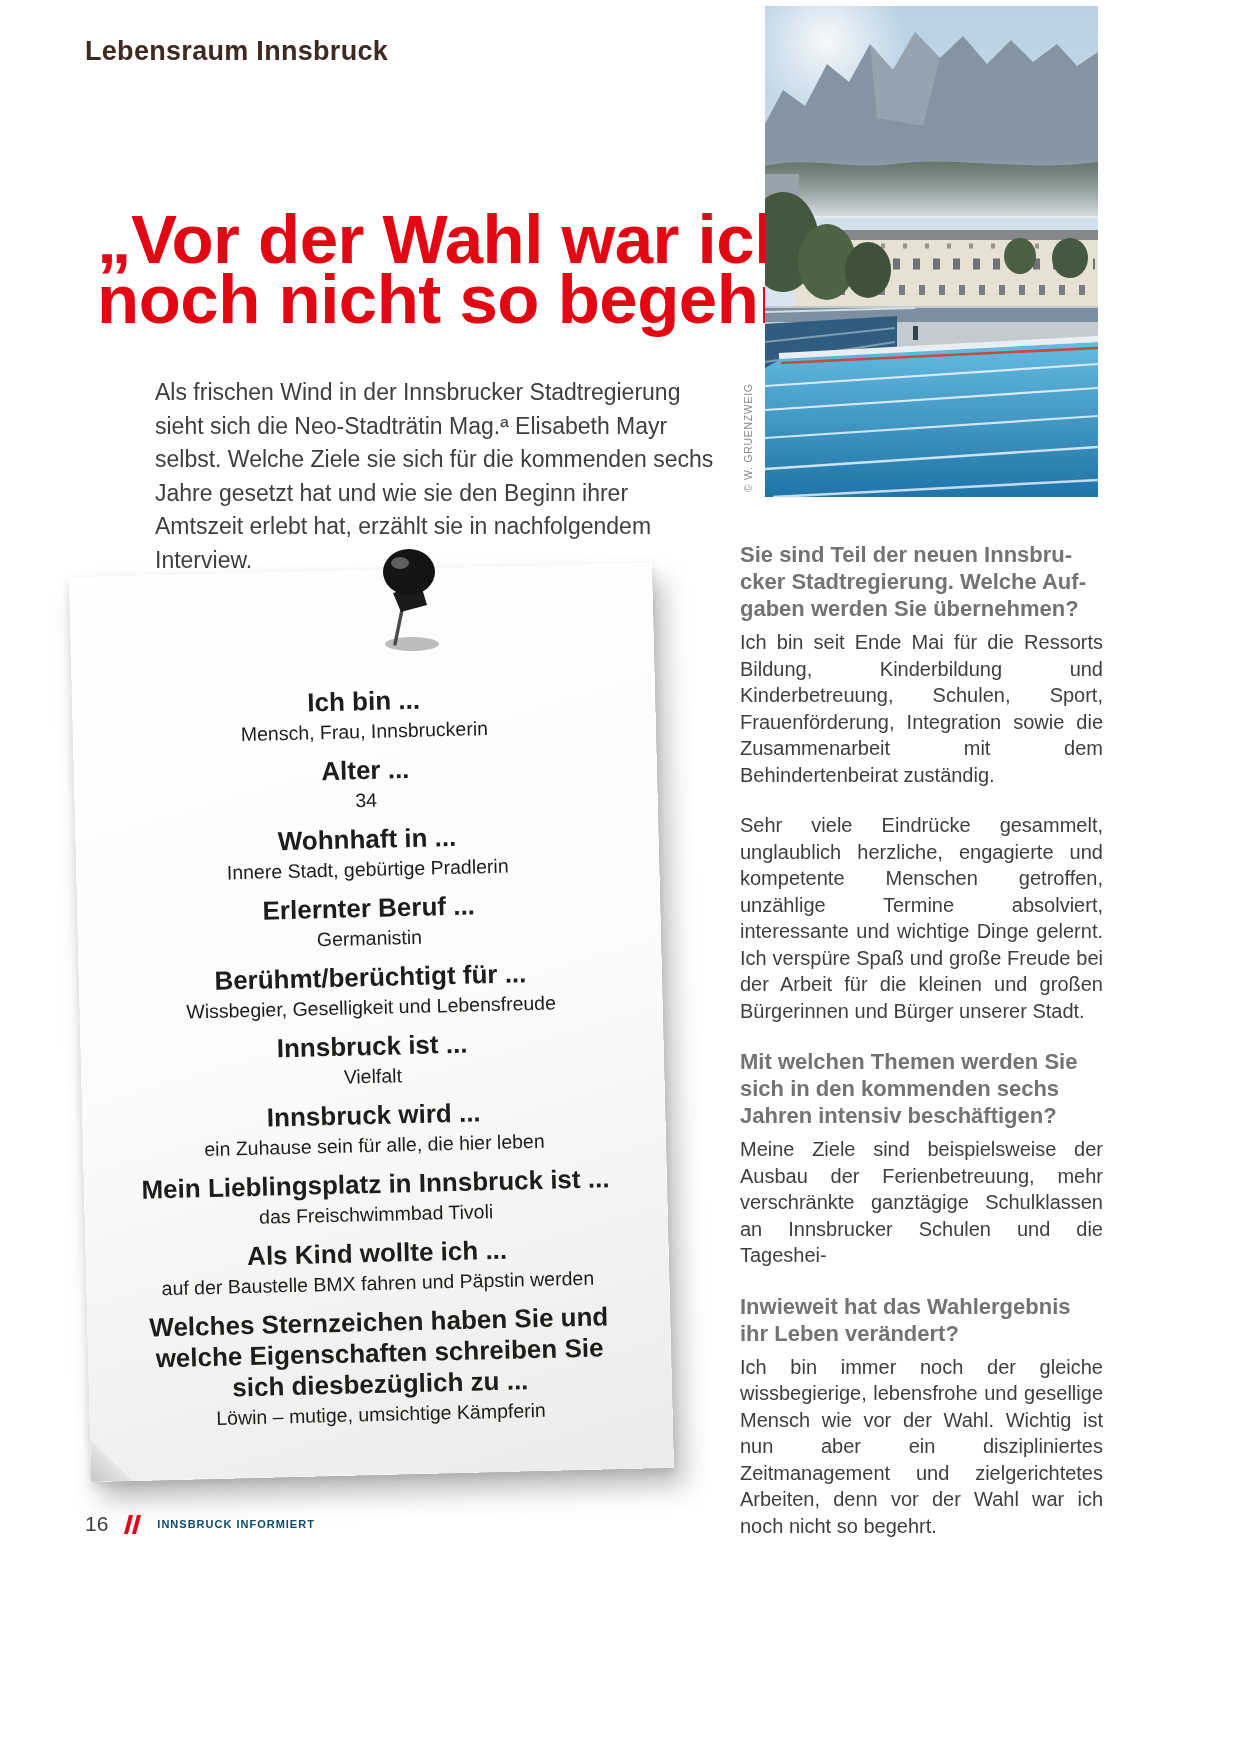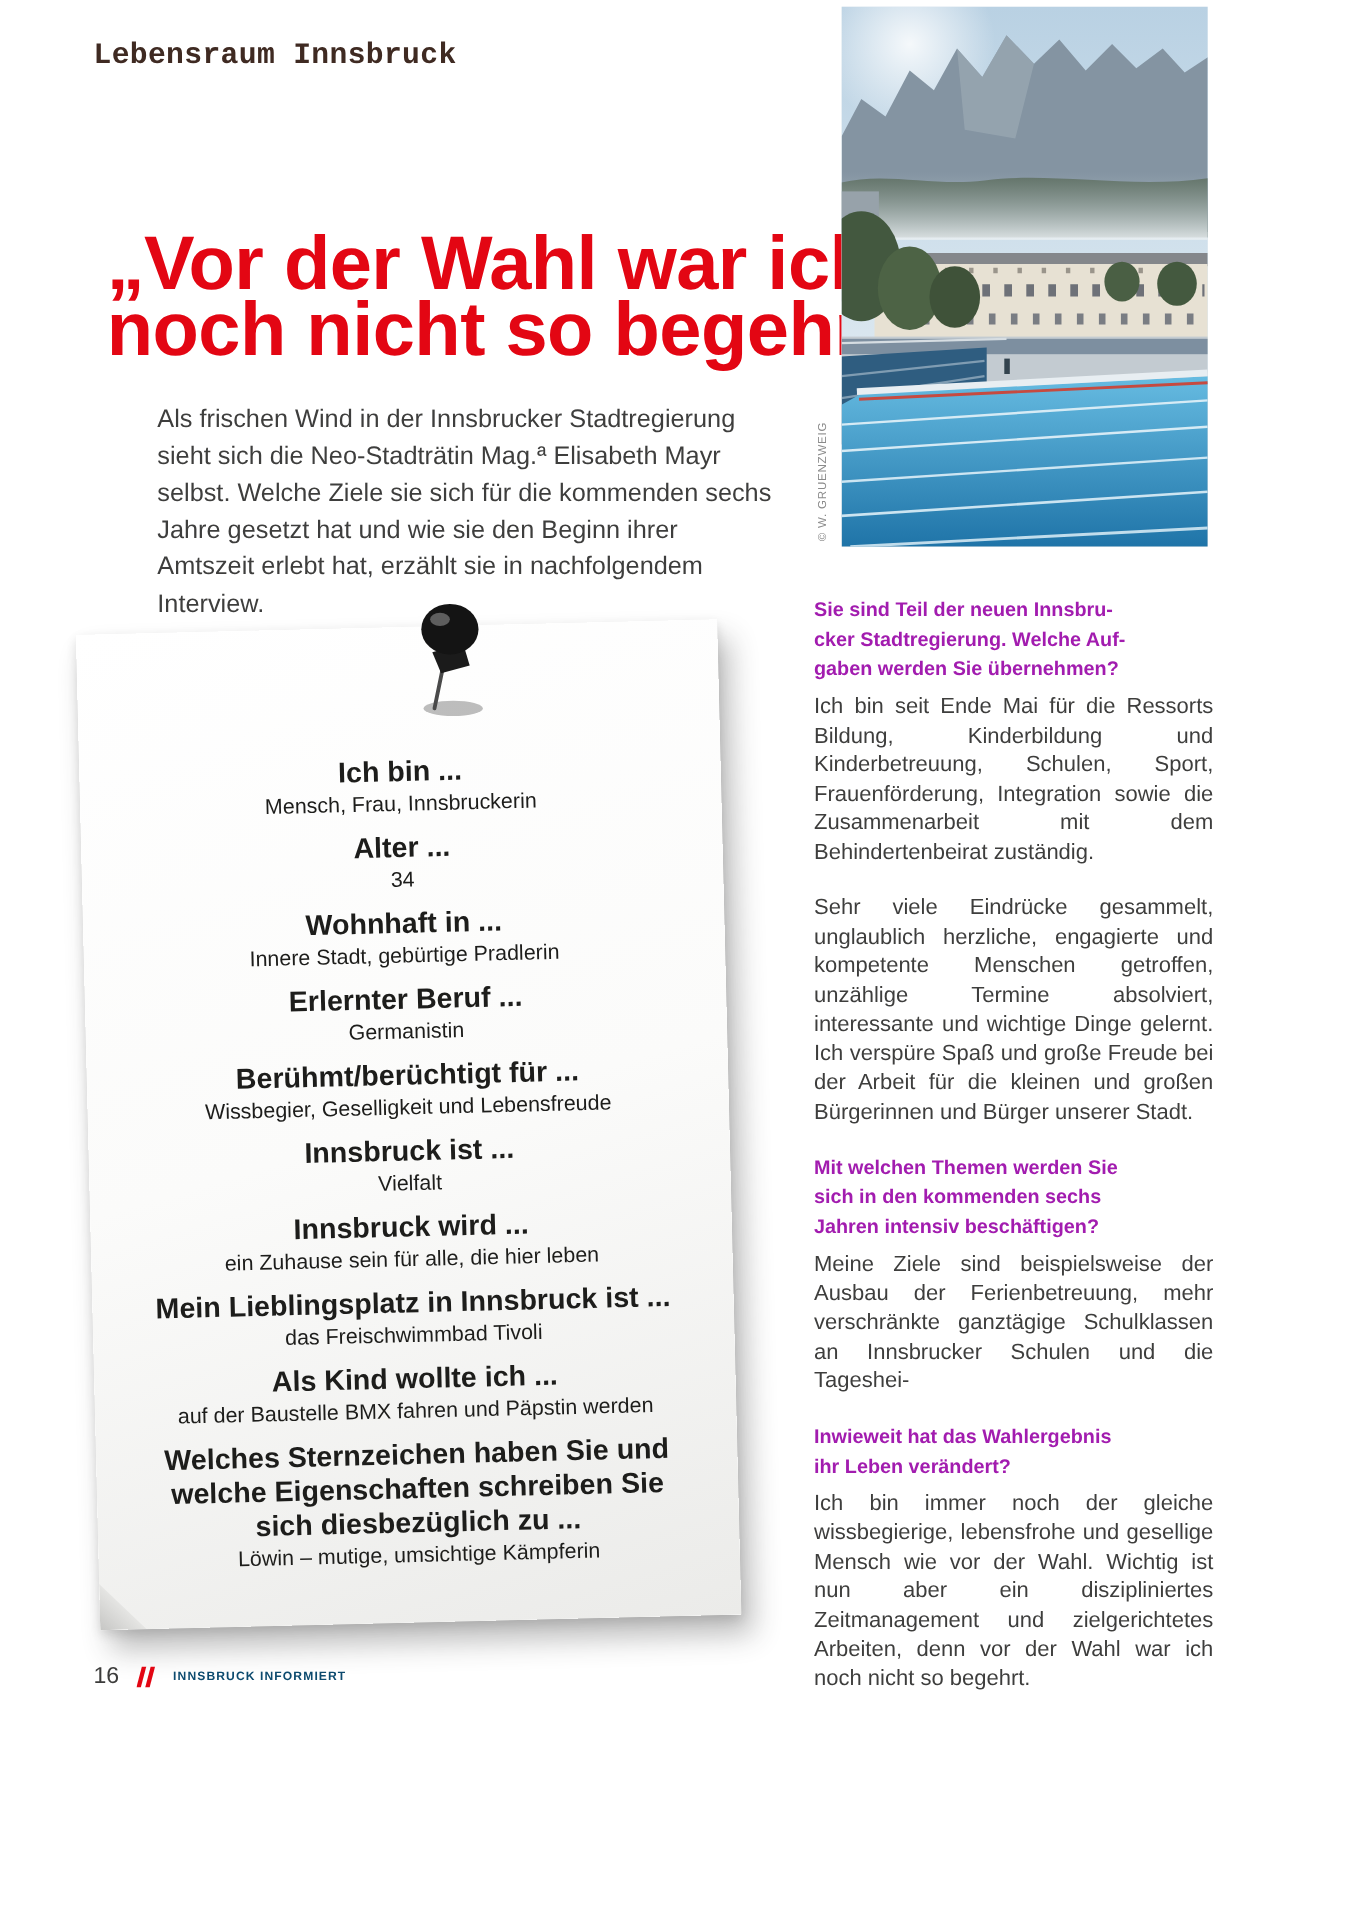--- a/index.html
+++ b/index.html
@@ -3,29 +3,29 @@
 <meta charset="utf-8">
 <style>
   html,body{margin:0;padding:0;}
   body{
     width:1240px;height:1754px;position:relative;overflow:hidden;
     background:#ffffff;color:#3e3e3d;
     font-family:"Liberation Sans", sans-serif;
   }
   .section-label{
     position:absolute;left:85px;top:36px;
-    font-size:27px;font-weight:700;color:#3f2a22;letter-spacing:.3px;font-family:Liberation Mono, monospace;
+    font-size:27px;font-weight:700;color:#3f2a22;letter-spacing:.3px;
   }
   .headline{
     position:absolute;left:97px;top:210px;margin:0;
     font-size:69px;line-height:60px;font-weight:700;color:#e30613;
     white-space:pre-line;letter-spacing:-.5px;
   }
   .intro{
-    position:absolute;left:143px;top:364px;width:560px;margin:0;
+    position:absolute;left:143px;top:364px;width:560px;margin:12px;
     font-size:23px;line-height:33.5px;color:#3e3e3d;
   }
   
   .photo{
     position:absolute;left:765px;top:6px;width:333px;height:491px;
     overflow:hidden;background:#dfe9ef;
   }
   .photo svg{display:block;width:100%;height:100%;}
   .photo-credit{
     position:absolute;left:742px;top:492px;width:130px;
@@ -49,21 +49,21 @@
   .note-fold{
     position:absolute;left:0;bottom:0;width:42px;height:42px;
     background:linear-gradient(45deg,#c6c6c4 0%,#e8e8e6 55%,#f7f7f6 100%);
     clip-path:polygon(0 0,0 100%,100% 100%);
   }
   .pin{position:absolute;left:362px;top:545px;width:95px;height:110px;z-index:5;}
   
   .col-right{position:absolute;left:740px;top:541px;width:363px;}
   .qa{margin-bottom:24px;}
   .qa-q{
-    color:#a21caf;font-weight:700;font-size:18px;line-height:27px;
+    color:#737373;font-weight:700;font-size:22px;line-height:27px;
     white-space:pre-line;margin-bottom:7px;
   }
   .qa-a{
     font-size:20px;line-height:26.5px;text-align:justify;color:#3e3e3d;
     hyphens:auto;
   }
   
   .footer{
     position:absolute;left:85px;top:1512px;
     display:flex;align-items:center;gap:16px;

